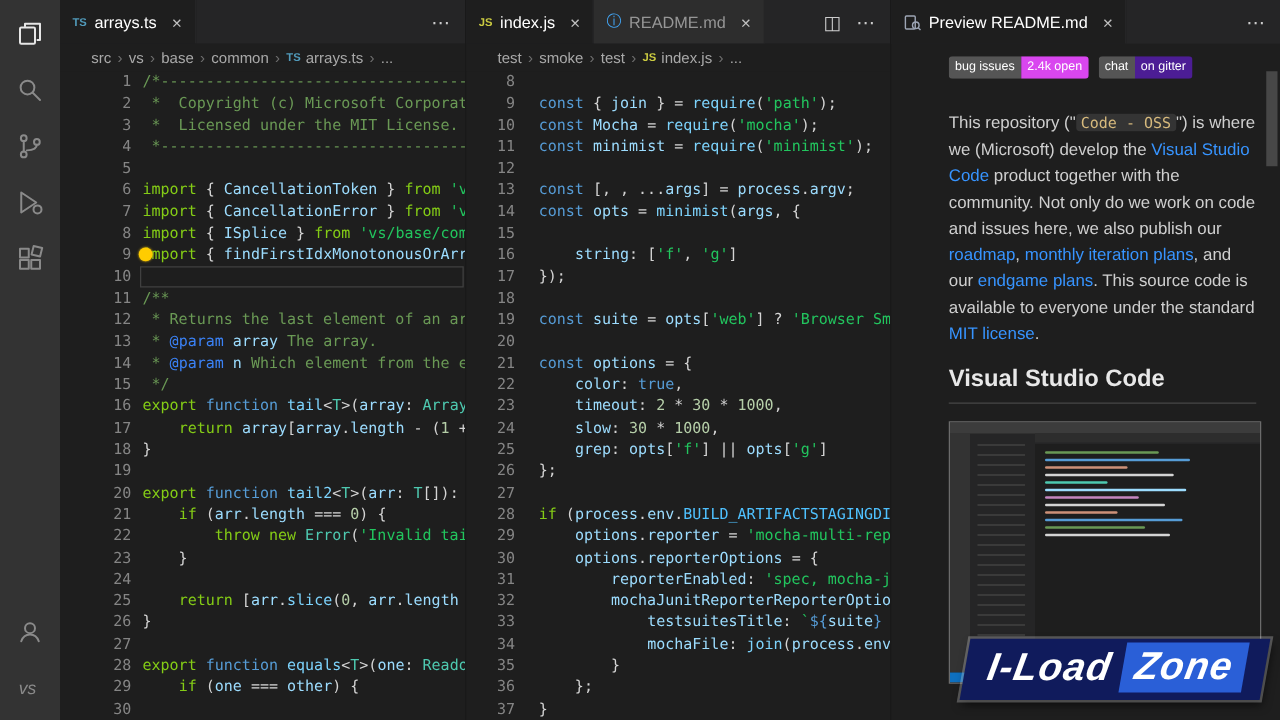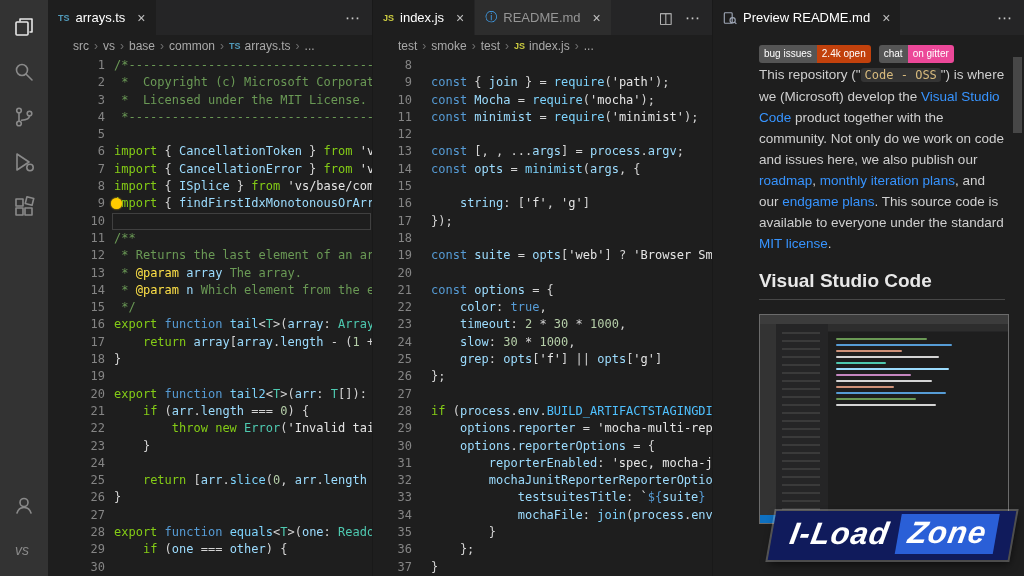--- a/index.html
+++ b/index.html
@@ -38,30 +38,30 @@
   .bc-item{display:flex;align-items:center;gap:4px;cursor:pointer}
 
   
   .editor{flex:1;overflow:hidden;font-family:"DejaVu Sans Mono","Liberation Mono",monospace;
     font-size:12px;line-height:17.3px;position:relative;cursor:text}
   .code-line{display:flex;white-space:pre;height:17.3px;position:relative}
   .ln{flex:0 0 auto;text-align:right;color:#858585;user-select:none}
   .g1 .ln{width:66px;padding-right:9px}
   .g2 .ln{width:58px;padding-right:19px}
   .lc{flex:0 0 auto}
-  .tk-c{color:#6a9955}.tk-k{color:#84cc16}.tk-kb{color:#569cd6}.tk-s{color:#e5e5e5}
+  .tk-c{color:#6a9955}.tk-k{color:#84cc16}.tk-kb{color:#569cd6}.tk-s{color:#22c55e}
   .tk-f{color:#7dd3fc}.tk-t{color:#4ec9b0}.tk-v{color:#9cdcfe}.tk-n{color:#b5cea8}
-  .tk-p{color:#d4d4d4}.tk-cn{color:#4fc1ff}.tk-d{color:#fde047}.tk-dv{color:#9cdcfe}
+  .tk-p{color:#d4d4d4}.tk-cn{color:#4fc1ff}.tk-d{color:#3b82f6}.tk-dv{color:#9cdcfe}
   .code-line.cur::after{content:"";position:absolute;left:64px;right:1px;top:0;bottom:0;border:1px solid #404040}
   .bulb{position:absolute;left:63px;top:3px;width:11px;height:11px;border-radius:50%;
     background:#ffcc00;box-shadow:0 0 2px #ffcc00;cursor:pointer}
 
   
   .preview-body{flex:1;overflow:hidden;padding:8px 19px 0 46px;color:#d4d4d4;position:relative}
-  .badges{display:flex;gap:8px;margin:2px 0 1px}
+  .badges{display:flex;gap:8px;margin:2px 0 24px}
   .badge{display:flex;font-size:10px;color:#ffffff;border-radius:3px;overflow:hidden;cursor:pointer;line-height:1.35}
   .badge .bl{background:#555555;padding:2px 5px}
   .badge .br{padding:2px 5px}
   h2.md{font-size:19px;font-weight:700;color:#e8e8e8;padding-bottom:7px;border-bottom:1px solid #474747;margin:16px 0 12px}
   .md-p{font-size:13.5px;line-height:21px;color:#cfcfcf}
   .md-link{color:#3794ff;text-decoration:none;cursor:pointer}
   .md-code{font-family:"DejaVu Sans Mono","Liberation Mono",monospace;font-size:12px;color:#d7ba7d;
     background:rgba(110,110,110,.28);padding:0 4px;border-radius:3px}
   .pv-scroll{position:absolute;right:2px;top:57px;width:9px;height:76px;background:rgba(121,121,121,.45);cursor:grab}
 
@@ -296,25 +296,25 @@
       <span class="close">×</span>
     </div>
     <div class="tab-actions">
       <span>⋯</span>
     </div>
   </div>
   <div class="preview-body">
     <div class="badges">
         <span class="badge">
           <span class="bl">bug issues</span>
-          <span class="br" style="background: #c2410c;">2.4k open</span>
+          <span class="br" style="background: #d946ef;">2.4k open</span>
         </span>
         <span class="badge">
           <span class="bl">chat</span>
-          <span class="br" style="background: #ec4899;">on gitter</span>
+          <span class="br" style="background: #4c1d95;">on gitter</span>
         </span>
       </div>
     <p class="md-p"><span>This repository ("</span><code class="md-code">Code - OSS</code><span>") is where we (Microsoft) develop the </span><a href="#" class="md-link">Visual Studio Code</a><span> product together with the community. Not only do we work on code and issues here, we also publish our </span><a href="#" class="md-link">roadmap</a><span>, </span><a href="#" class="md-link">monthly iteration plans</a><span>, and our </span><a href="#" class="md-link">endgame plans</a><span>. This source code is available to everyone under the standard </span><a href="#" class="md-link">MIT license</a><span>.</span></p>
     <h2 class="md">Visual Studio Code</h2>
     <div class="readme-img">
       <div class="mi-titlebar"></div>
       <div class="mi-main">
         <div class="mi-activitybar"></div>
         <div class="mi-sidebar"></div>
         <div class="mi-editor">

